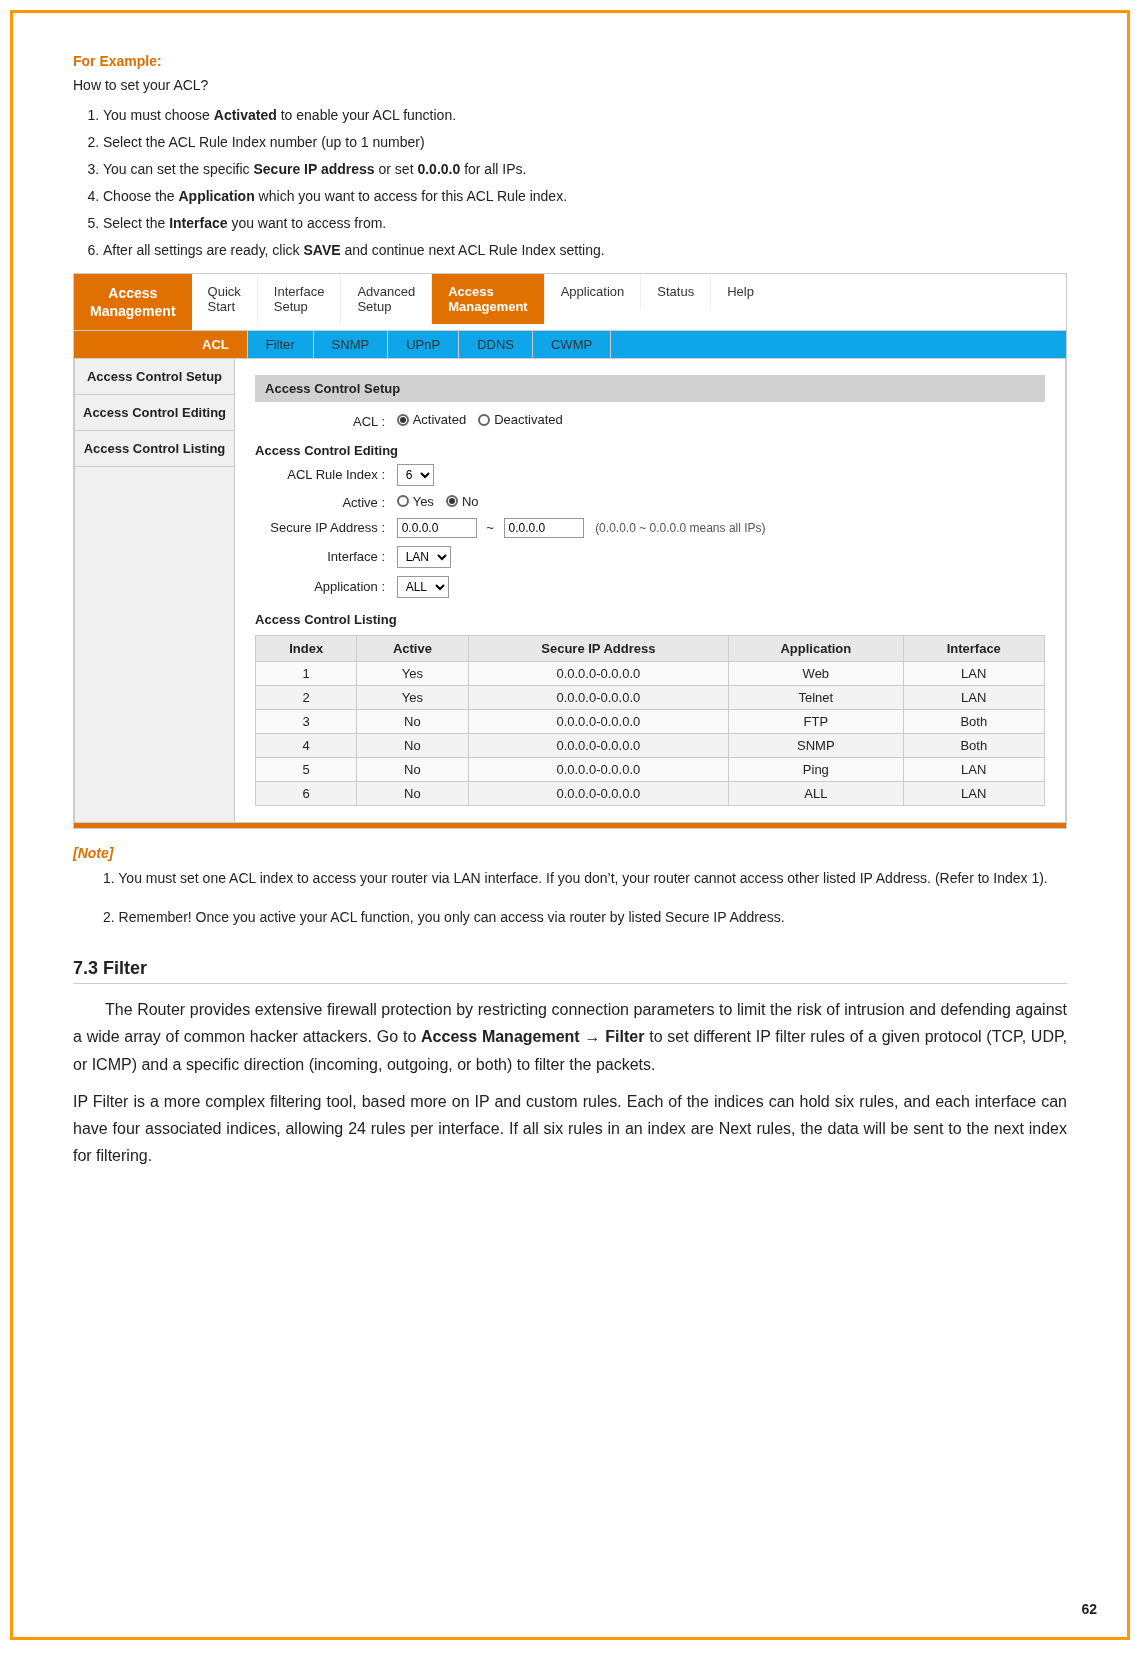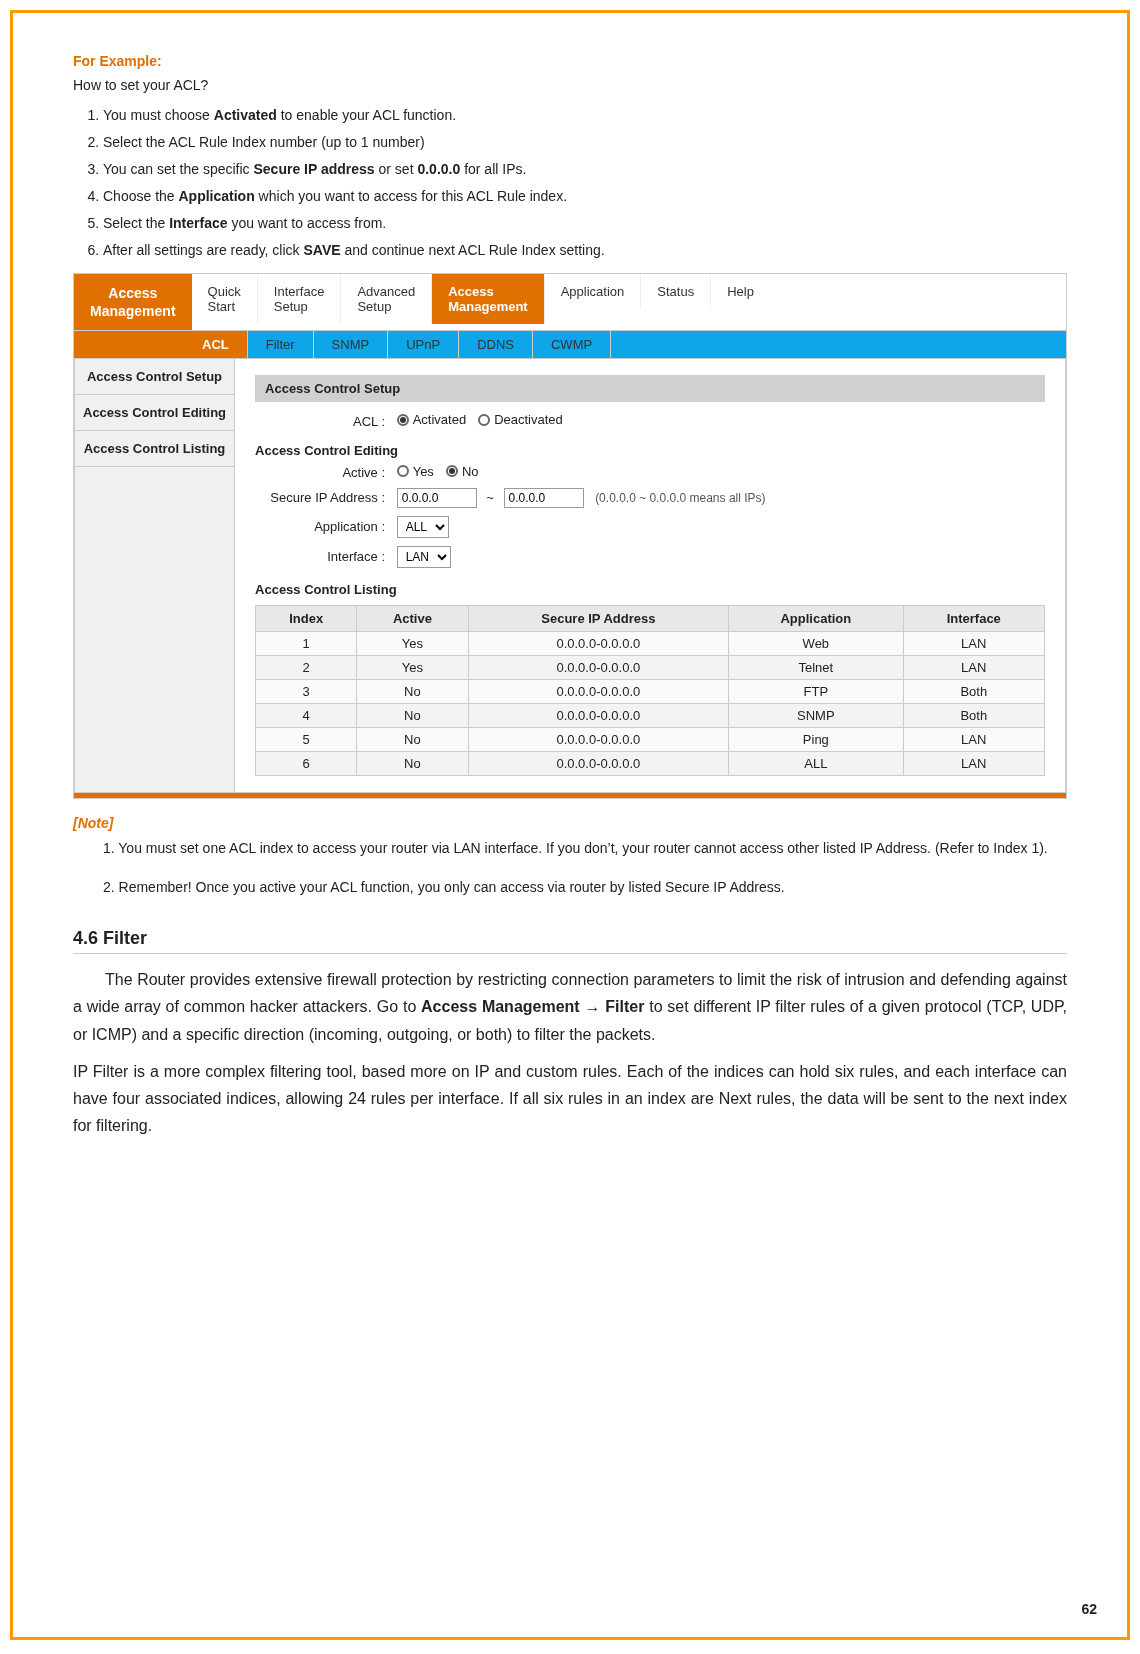--- a/index.html
+++ b/index.html
@@ -335,20 +335,26 @@
             </span>
             <span class="radio-option">
               <span class="radio-dot"></span>
               <span>Deactivated</span>
             </span>
           </span>
         </div>
 
         <div style="margin-top: 14px; margin-bottom: 6px; font-weight: bold; font-size: 13px;">Access Control Editing</div>
 
+        <div class="acl-row">
+          <span class="acl-label">ACL Rule Index :</span>
+          <select class="select-box">
+            <option>6</option>
+          </select>
+        </div>
 
         <div class="acl-row">
           <span class="acl-label">Active :</span>
           <span class="radio-group">
             <span class="radio-option">
               <span class="radio-dot"></span>
               <span>Yes</span>
             </span>
             <span class="radio-option">
               <span class="radio-dot selected"></span>
@@ -359,30 +365,30 @@
 
         <div class="acl-row">
           <span class="acl-label">Secure IP Address :</span>
           <input type="text" class="select-box" value="0.0.0.0" style="width: 80px;">
           <span style="margin: 0 6px;">~</span>
           <input type="text" class="select-box" value="0.0.0.0" style="width: 80px;">
           <span class="hint-text">(0.0.0.0 ~ 0.0.0.0 means all IPs)</span>
         </div>
 
         <div class="acl-row">
+          <span class="acl-label">Interface :</span>
+          <select class="select-box">
+            <option>LAN</option>
+          </select>
+        </div>
+
+        <div class="acl-row">
           <span class="acl-label">Application :</span>
           <select class="select-box">
             <option>ALL</option>
-          </select>
-        </div>
-
-        <div class="acl-row">
-          <span class="acl-label">Interface :</span>
-          <select class="select-box">
-            <option>LAN</option>
           </select>
         </div>
 
         <div style="margin-top: 14px; margin-bottom: 6px; font-weight: bold; font-size: 13px;">Access Control Listing</div>
 
         <table class="data-table">
           <thead>
             <tr>
               <th>Index</th>
               <th>Active</th>
@@ -444,21 +450,21 @@
 
   </div>
 
   <div class="note-section">
     <div class="note-title">[Note]</div>
     <div class="note-text">1. You must set one ACL index to access your router via LAN interface. If you don’t, your router cannot access other listed IP Address. (Refer to Index 1).</div>
     <br>
     <div class="note-text">2. Remember! Once you active your ACL function, you only can access via router by listed Secure IP Address.</div>
   </div>
 
-  <div class="section-title">4.6 Filter</div>
+  <div class="section-title">7.3 Filter</div>
   <div class="section-body">
     <p>The Router provides extensive firewall protection by restricting connection parameters to limit the risk of intrusion and defending against a wide array of common hacker attackers. Go to <b>Access Management</b> → <b>Filter</b> to set different IP filter rules of a given protocol (TCP, UDP, or ICMP) and a specific direction (incoming, outgoing, or both) to filter the packets.</p>
     <p class="no-indent">IP Filter is a more complex filtering tool, based more on IP and custom rules. Each of the indices can hold six rules, and each interface can have four associated indices, allowing 24 rules per interface. If all six rules in an index are Next rules, the data will be sent to the next index for filtering.</p>
   </div>
 
   <div class="page-number">62</div>
 
 </div>
 
 </body></html>

